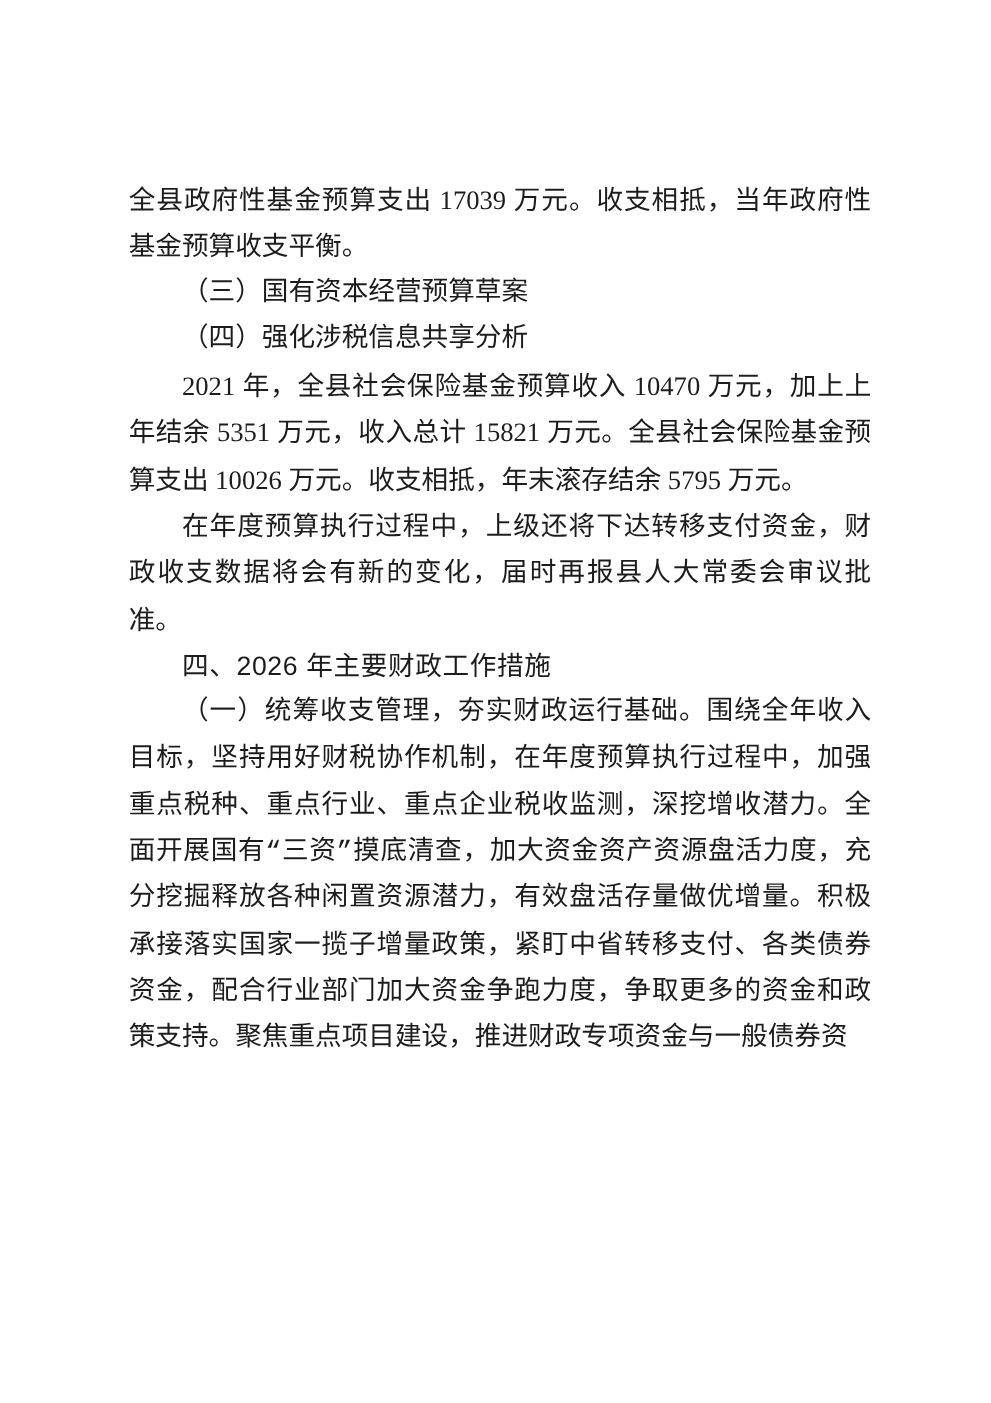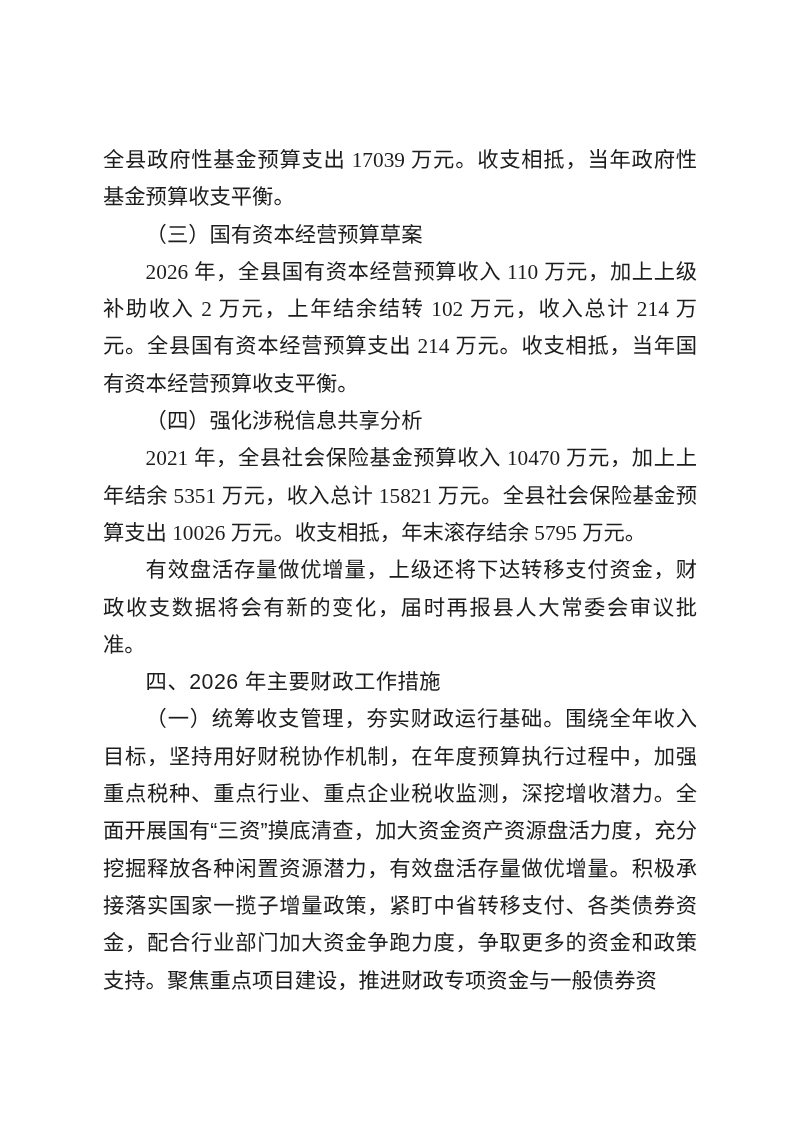--- a/index.html
+++ b/index.html
@@ -28,34 +28,33 @@
   .page p {
     margin: 0;
     padding: 0;
     text-indent: 2em;
   }
   .page p.no-indent {
     text-indent: 0;
   }
   
   .page p.kai {
-    font-family: Liberation Sans, sans-serif;
+    font-family: Liberation Mono, monospace;
   }
   
   .page p.heading {
     font-family: "Liberation Sans", "DejaVu Sans", sans-serif;
     font-weight: 400;
     letter-spacing: 0.5px;
   }
 </style>
 </head>
 <body>
 
 <div class="page">
   <p class="no-indent">全县政府性基金预算支出 17039 万元。收支相抵，当年政府性基金预算收支平衡。</p>
   <p class="kai">（三）国有资本经营预算草案</p>
-  <p>2026 年，全县国有资本经营预算收入 110 万元，加上上级补助收入 2 万元，上年结余结转 102 万元，收入总计 214 万元。全县国有资本经营预算支出 214 万元。收支相抵，当年国有资本经营预算收支平衡。</p>
   <p class="kai">（四）强化涉税信息共享分析</p>
   <p>2021 年，全县社会保险基金预算收入 10470 万元，加上上年结余 5351 万元，收入总计 15821 万元。全县社会保险基金预算支出 10026 万元。收支相抵，年末滚存结余 5795 万元。</p>
-  <p>有效盘活存量做优增量，上级还将下达转移支付资金，财政收支数据将会有新的变化，届时再报县人大常委会审议批准。</p>
+  <p>在年度预算执行过程中，上级还将下达转移支付资金，财政收支数据将会有新的变化，届时再报县人大常委会审议批准。</p>
   <p class="heading">四、2026 年主要财政工作措施</p>
   <p class="kai">（一）统筹收支管理，夯实财政运行基础。围绕全年收入目标，坚持用好财税协作机制，在年度预算执行过程中，加强重点税种、重点行业、重点企业税收监测，深挖增收潜力。全面开展国有“三资”摸底清查，加大资金资产资源盘活力度，充分挖掘释放各种闲置资源潜力，有效盘活存量做优增量。积极承接落实国家一揽子增量政策，紧盯中省转移支付、各类债券资金，配合行业部门加大资金争跑力度，争取更多的资金和政策支持。聚焦重点项目建设，推进财政专项资金与一般债券资</p>
 </div>
 
 </body></html>

